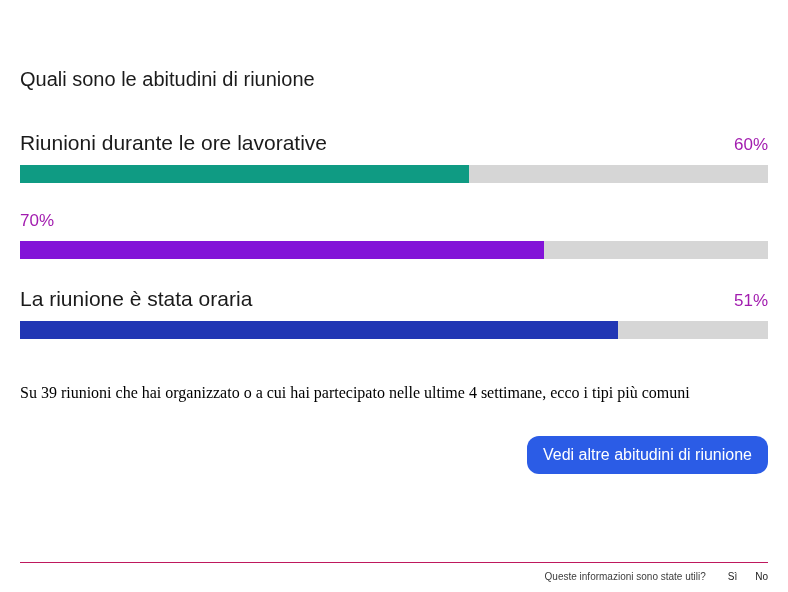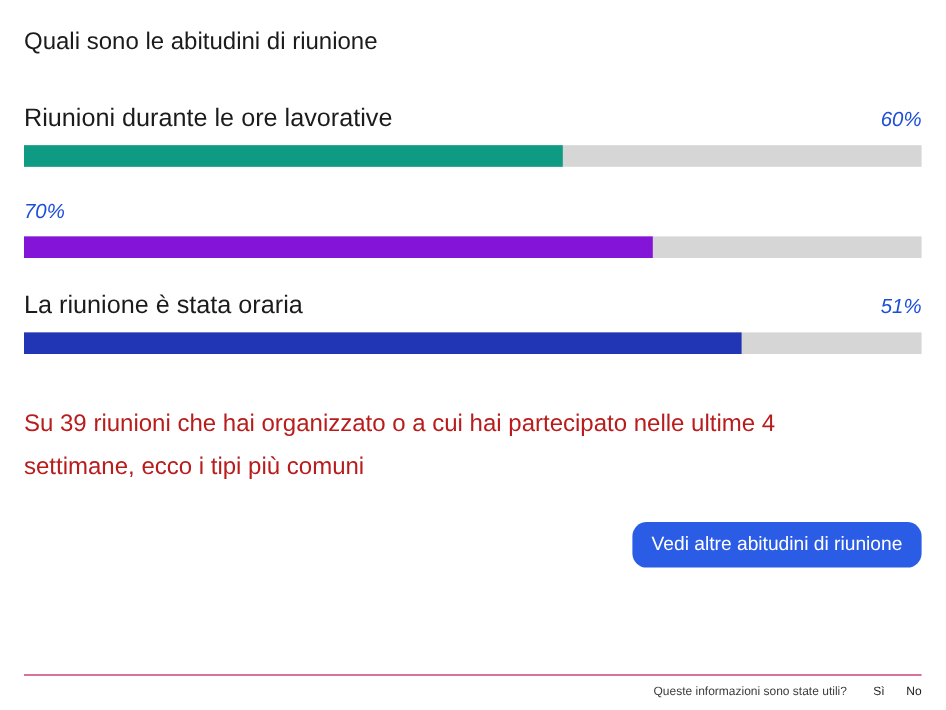--- a/index.html
+++ b/index.html
@@ -14,56 +14,57 @@
       height: 592px;
       padding: 24px 20px 10px 20px;
       display: flex;
       flex-direction: column;
     }
     .title {
       font-size: 20px;
       color: #1b1b1b;
       margin-bottom: 40px;
       font-weight: 400;
+      margin-top: 44px;
     }
     .bar-row {
       margin-bottom: 28px;
     }
     .bar-header {
       display: flex;
       justify-content: space-between;
       align-items: baseline;
       margin-bottom: 10px;
     }
     .bar-label {
       font-size: 21px;
       color: #1b1b1b;
       font-weight: 400;
     }
     .bar-value {
       font-size: 17px;
-      color: #1d4ed8;
+      color: #a21caf;
       font-weight: 400;
-      font-style: italic;
     }
     .bar-track {
       width: 100%;
       height: 18px;
       background: #d6d6d6;
       position: relative;
     }
     .bar-fill {
       height: 100%;
     }
     .summary {
-      font-size: 20px;
-      color: #b91c1c;
+      font-size: 16px;
+      color: #000000;
       line-height: 1.8;
       margin-top: 12px;
       max-width: 700px;
+      font-family: Liberation Serif, serif;
     }
     .button-row {
       display: flex;
       justify-content: flex-end;
       margin-top: 28px;
     }
     .primary-button {
       background: #2b5ce6;
       color: #ffffff;
       border: none;

